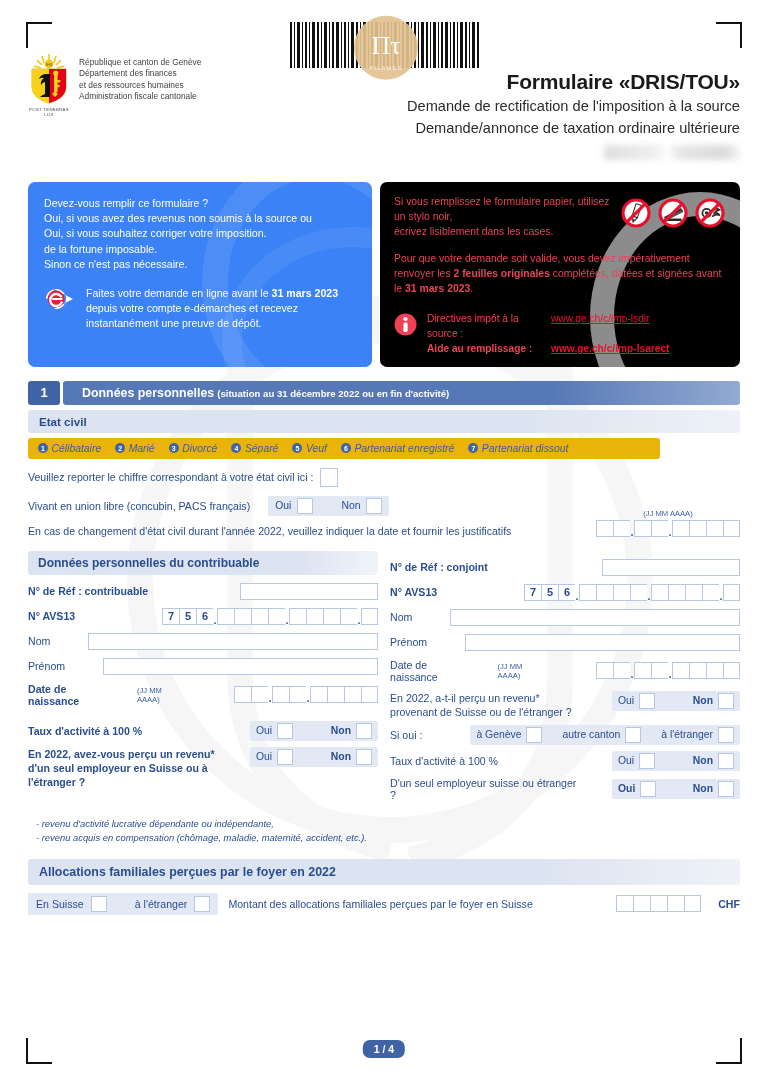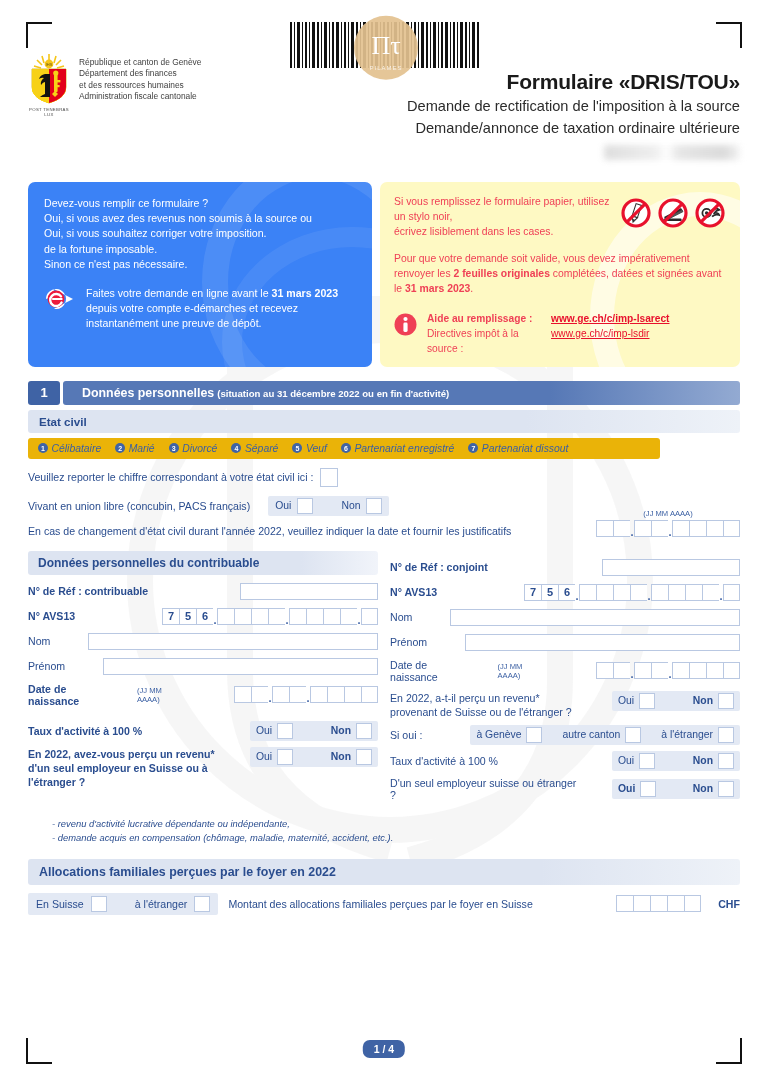--- a/index.html
+++ b/index.html
@@ -62,21 +62,21 @@
     border-radius: 50%; border: 26px solid rgba(255,255,255,.09); }
   .box-red .swoosh2 { position: absolute; right: -110px; bottom: -90px; width: 260px; height: 230px;
     border-radius: 50%; border: 20px solid rgba(255,255,255,.07); }
   .box-red p { font-size: 10.6px; line-height: 15.2px; position: relative; z-index: 2; }
   .erow { display: flex; gap: 11px; margin-top: 14px; position: relative; z-index: 2; align-items: flex-start; }
   .e-icon { width: 31px; height: 24px; flex: none; margin-top: 1px; }
   .erow .etext { font-size: 10.6px; line-height: 15.2px; }
   .erow .etext b { font-weight: bold; }
 
   .box-pink {
-    flex: 1; background: #fef9c3; border-radius: 7px; padding: 13px 14px 11px 14px;
+    flex: 1; background: #000000; border-radius: 7px; padding: 13px 14px 11px 14px;
     position: relative; overflow: hidden; color: #ef4056;
   }
   .box-pink .swoosh { position: absolute; right: -70px; top: 10px; width: 220px; height: 250px;
     border-radius: 50%; border: 24px solid rgba(255,255,255,.55); }
   .pinkline { font-size: 10.4px; line-height: 14.8px; position: relative; z-index: 2; }
   .pinkline b { font-weight: bold; }
   .pink-top { display: flex; gap: 6px; align-items: flex-start; position: relative; z-index: 2; }
   .pink-top .txt { flex: 1; }
   .bans { display: flex; gap: 5px; padding-top: 2px; }
   .ban { width: 32px; height: 32px; flex: none; }
@@ -158,21 +158,21 @@
   .hint { font-size: 7.6px; color: #3a5fa3; }
 
   .qbox { display: flex; align-items: center; justify-content: space-between;
     background: #e3e9f4; border-radius: 2px; padding: 2px 6px; gap: 5px; font-size: 10.4px;
     color: #2a4d8f; }
   .qbox b { font-weight: bold; }
 
   
   .footnote { margin-top: 16px; font-size: 9.4px; font-style: italic; color: #2a4d8f; display: flex; }
   .footnote .fl { font-weight: bold; white-space: nowrap; }
-  .footnote .fr { margin-left: 24px; line-height: 14px; }
+  .footnote .fr { margin-left: 8px; line-height: 14px; }
 
   
   .alloc-head {
     background: linear-gradient(90deg,#dde4f1 0%, #dde4f1 72%, #eef2f8 100%);
     border-radius: 3px; padding: 6px 11px; font-size: 12.4px; font-weight: bold; color: #2a4d8f;
     margin-top: 14px;
   }
   .alloc-row { display: flex; align-items: center; gap: 10px; margin-top: 8px; font-size: 10.6px; color: #2a4d8f; }
   .chip { display: inline-flex; align-items: center; gap: 7px; background: #e3e9f4;
     padding: 3px 8px; border-radius: 2px; }
@@ -386,26 +386,26 @@
         </div>
 
         <div class="pink-bot">
           <svg class="i-icon" viewBox="0 0 23 23">
             <circle cx="11.5" cy="11.5" r="11" fill="#ef4056"></circle>
             <circle cx="11.5" cy="6" r="2.1" fill="#fff"></circle>
             <rect x="9.4" y="9.6" width="4.2" height="9.4" rx="1.4" fill="#fff"></rect>
           </svg>
           <div class="help-tbl">
             <div class="help-row">
+              <span class="lbl">Directives impôt à la source :</span>
+              <a class="lnk" href="#">www.ge.ch/c/imp-lsdir</a>
+            </div>
+            <div class="help-row">
               <span class="lbl b">Aide au remplissage :</span>
               <a class="lnk b" href="#">www.ge.ch/c/imp-lsarect</a>
-            </div>
-            <div class="help-row">
-              <span class="lbl">Directives impôt à la source :</span>
-              <a class="lnk" href="#">www.ge.ch/c/imp-lsdir</a>
             </div>
           </div>
         </div>
       </div>
     </div>
 
     <div class="section-bar">
       <div class="sec-num">1</div>
       <div class="sec-title">
         <span>Données personnelles</span>
@@ -668,21 +668,21 @@
             <b>Non</b>
             <span class="bx"></span>
           </span>
         </div>
       </div>
     </div>
 
     <div class="footnote">
       <span class="fr">
         <span>- revenu d'activité lucrative dépendante ou indépendante,</span><br>
-        <span>- demande acquis en compensation (chômage, maladie, maternité, accident, etc.).</span>
+        <span>- revenu acquis en compensation (chômage, maladie, maternité, accident, etc.).</span>
       </span>
     </div>
 
     <div class="alloc-head">Allocations familiales perçues par le foyer en 2022</div>
 
     <div class="alloc-row">
       <span class="chip">
         <span>En Suisse</span>
         <span class="bx"></span>
         <span style="width:14px"></span>

